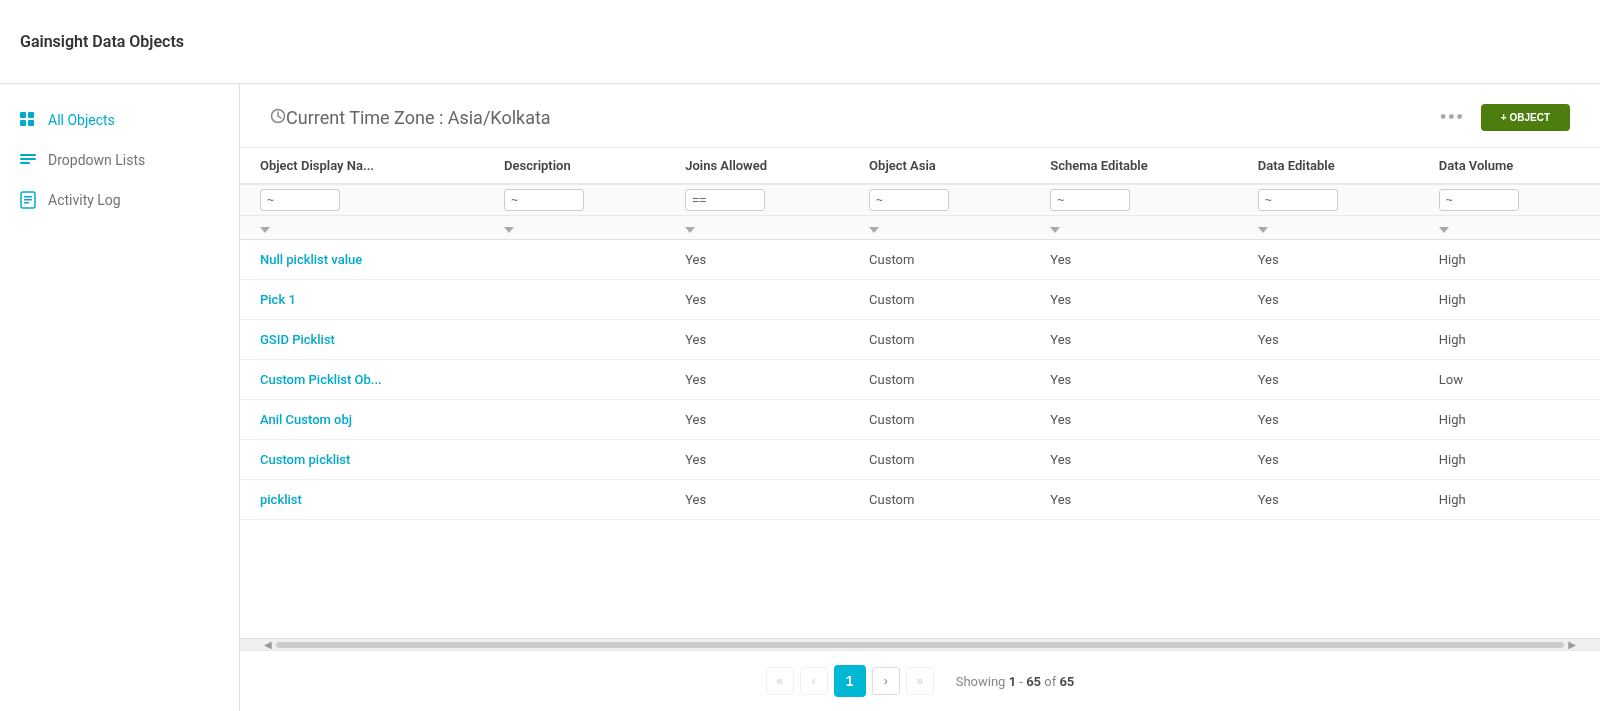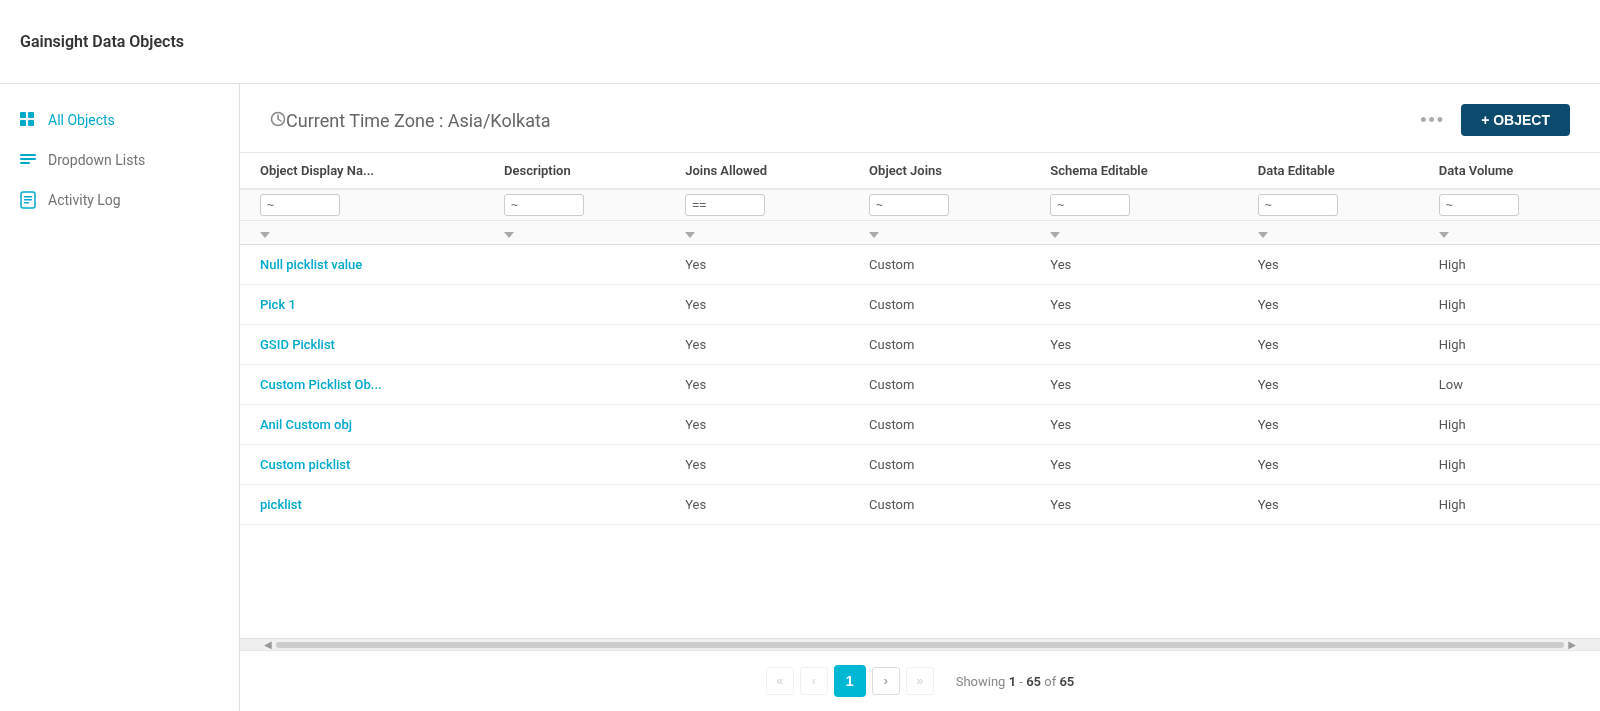--- a/index.html
+++ b/index.html
@@ -81,26 +81,26 @@
     .more-btn {
       color: #aaa;
       font-size: 18px;
       cursor: pointer;
       letter-spacing: 2px;
       background: none;
       border: none;
     }
 
     .add-object-btn {
-      background: #0c4a6e;
+      background: #4d7c0f;
       color: #fff;
       border: none;
       padding: 8px 20px;
       border-radius: 4px;
-      font-size: 14px;
+      font-size: 10px;
       font-weight: 600;
       cursor: pointer;
     }
 
     
     .table-container {
       flex: 1;
       overflow: auto;
       position: relative;
     }
@@ -314,21 +314,21 @@
       </div>
     </div>
 
     <div class="table-container">
       <table>
         <thead>
           <tr>
             <th>Object Display Na...</th>
             <th>Description</th>
             <th>Joins Allowed</th>
-            <th>Object Joins</th>
+            <th>Object Asia</th>
             <th>Schema Editable</th>
             <th>Data Editable</th>
             <th>Data Volume</th>
           </tr>
 
           <tr class="filter-row">
             <td><input class="filter-input" type="text" value="~" style=""></td>
             <td><input class="filter-input" type="text" value="~" style=""></td>
             <td><input class="filter-input" type="text" value="==" style=""></td>
             <td><input class="filter-input" type="text" value="~" style=""></td>

